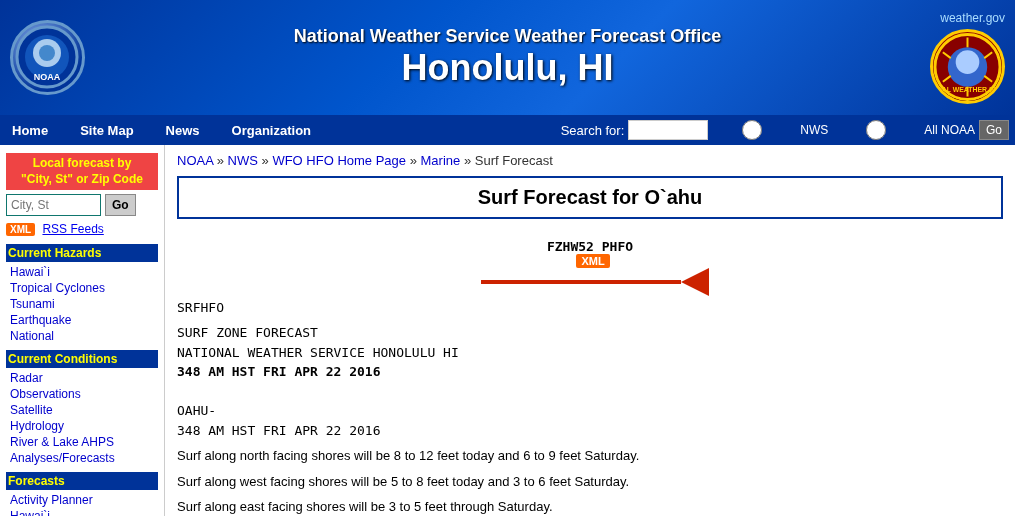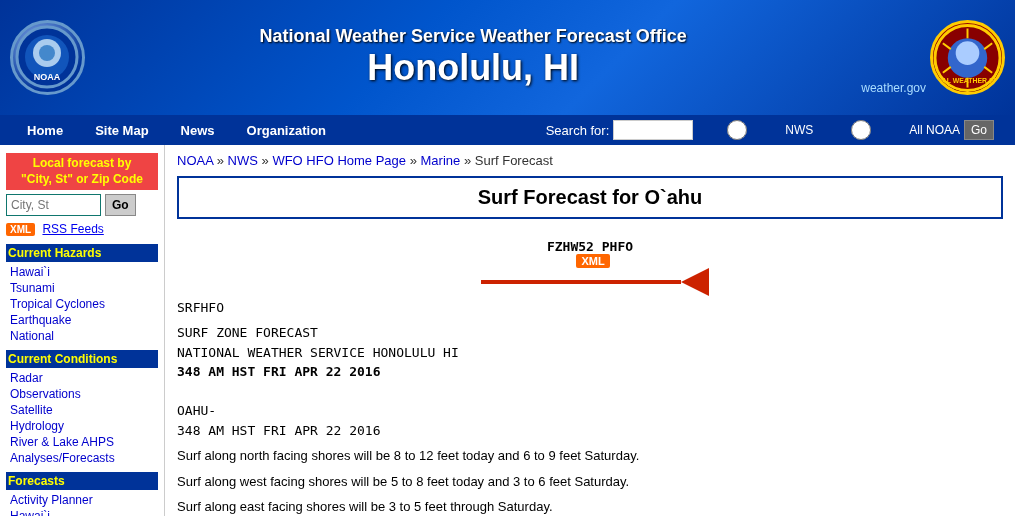--- a/index.html
+++ b/index.html
@@ -38,21 +38,21 @@
       font-weight: bold;
       text-shadow: 1px 1px 2px #000;
     }
     .header-center .title-location {
       font-size: 36px;
       font-weight: bold;
       text-shadow: 1px 1px 3px #000;
     }
     .header-right {
       display: flex;
-      flex-direction: row;
+      flex-direction: column;
       align-items: flex-end;
       gap: 4px;
     }
     .weather-gov-link {
       color: #aaddff;
       font-size: 12px;
       text-decoration: none;
     }
     .nws-logo {
       width: 75px;
@@ -69,21 +69,21 @@
       text-align: center;
       position: relative;
       overflow: hidden;
     }
 
     
     .navbar {
       background: #003399;
       display: flex;
       align-items: center;
-      padding: 0 21px;
+      padding: 0 6px;
       height: 30px;
       gap: 20px;
     }
     .navbar a {
       color: white;
       text-decoration: none;
       font-size: 13px;
       font-weight: bold;
       padding: 4px 6px;
     }
@@ -337,22 +337,22 @@
       <input type="text" placeholder="City, St" style="">
       <button>Go</button>
     </div>
     <div class="rss-feeds">
       <span class="xml-btn">XML</span>
       <a href="#">RSS Feeds</a>
     </div>
 
     <div class="section-heading">Current Hazards</div>
     <a href="#" class="sidebar-link">Hawai`i</a>
+    <a href="#" class="sidebar-link">Tropical Cyclones</a>
     <a href="#" class="sidebar-link">Tsunami</a>
-    <a href="#" class="sidebar-link">Tropical Cyclones</a>
     <a href="#" class="sidebar-link">Earthquake</a>
     <a href="#" class="sidebar-link">National</a>
 
     <div class="section-heading">Current Conditions</div>
     <a href="#" class="sidebar-link">Radar</a>
     <a href="#" class="sidebar-link">Observations</a>
     <a href="#" class="sidebar-link">Satellite</a>
     <a href="#" class="sidebar-link">Hydrology</a>
     <a href="#" class="sidebar-link">River &amp; Lake AHPS</a>
     <a href="#" class="sidebar-link">Analyses/Forecasts</a>

